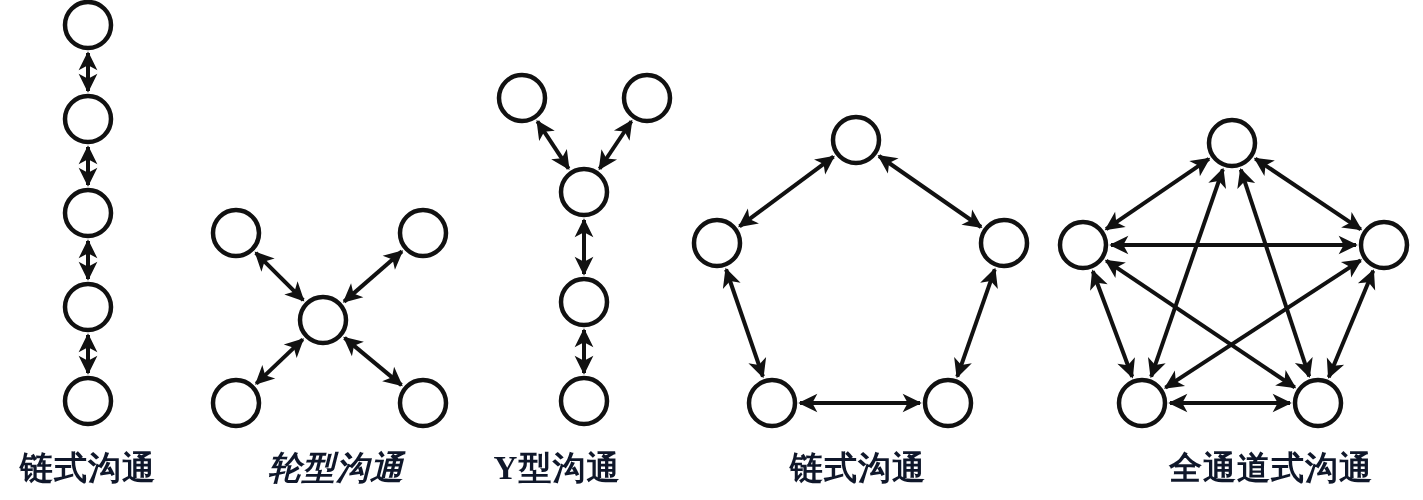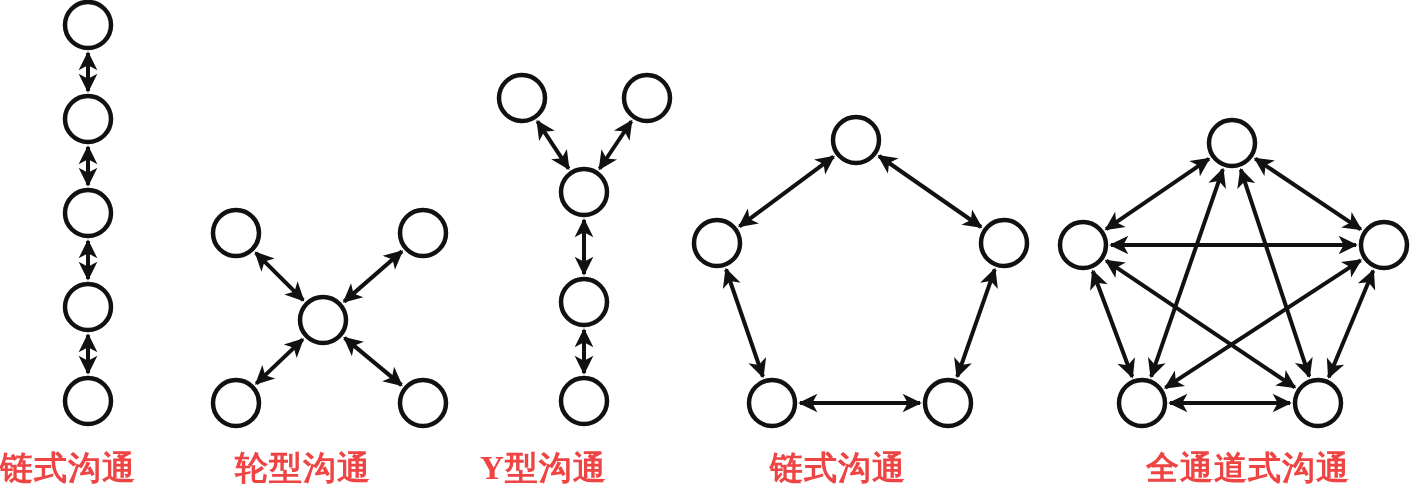--- a/index.html
+++ b/index.html
@@ -39,23 +39,24 @@
   }
   .label-row {
     position: absolute;
     left: 0;
     top: 446px;
     width: 1423px;
     height: 54px;
   }
   .panel-label {
     position: absolute;
+    text-align: center;
     font-size: 33px;
     font-weight: 700;
-    color: #ef4444;
+    color: #0f172a;
     letter-spacing: 1px;
     line-height: 44px;
     white-space: nowrap;
     font-family: "Liberation Serif", "DejaVu Serif", serif;
   }
 </style>
 </head>
 <body>
 
 <div id="figure">
@@ -119,19 +120,19 @@
         <circle cx="1232" cy="143" r="23" class="node-circle"></circle>
         <circle cx="1083" cy="245" r="23" class="node-circle"></circle>
         <circle cx="1384" cy="245" r="23" class="node-circle"></circle>
         <circle cx="1142" cy="403" r="23" class="node-circle"></circle>
         <circle cx="1318" cy="403" r="23" class="node-circle"></circle>
       </g>
   </svg>
 
   <div class="label-row">
     <div class="panel-label" style="left: 0px; width: 176px;">链式沟通</div>
-    <div class="panel-label" style="left: 235px; width: 176px;">轮型沟通</div>
-    <div class="panel-label" style="left: 480px; width: 176px;">Y型沟通</div>
+    <div class="panel-label" style="left: 248px; width: 176px; font-style: italic;">轮型沟通</div>
+    <div class="panel-label" style="left: 469px; width: 176px;">Y型沟通</div>
     <div class="panel-label" style="left: 770px; width: 176px;">链式沟通</div>
     <div class="panel-label" style="left: 1146px; width: 250px;">全通道式沟通</div>
   </div>
 
 </div>
 
 </body></html>

